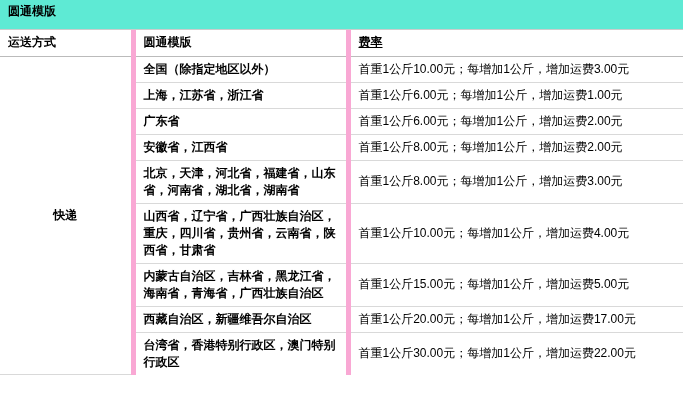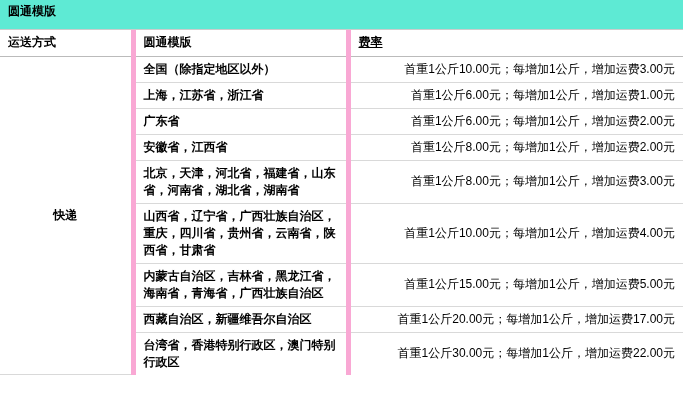--- a/index.html
+++ b/index.html
@@ -73,21 +73,20 @@
     border-bottom: none;
   }
   td.region-cell {
     padding-left: 10px;
     padding-right: 6px;
     font-weight: bold;
   }
   td.rate-cell {
     padding-left: 10px;
     white-space: nowrap;
-    text-align: right;
   }
   tbody tr:last-child td {
     border-bottom: none;
   }
 </style>
 </head>
 <body>
 
 <div class="page">
 

